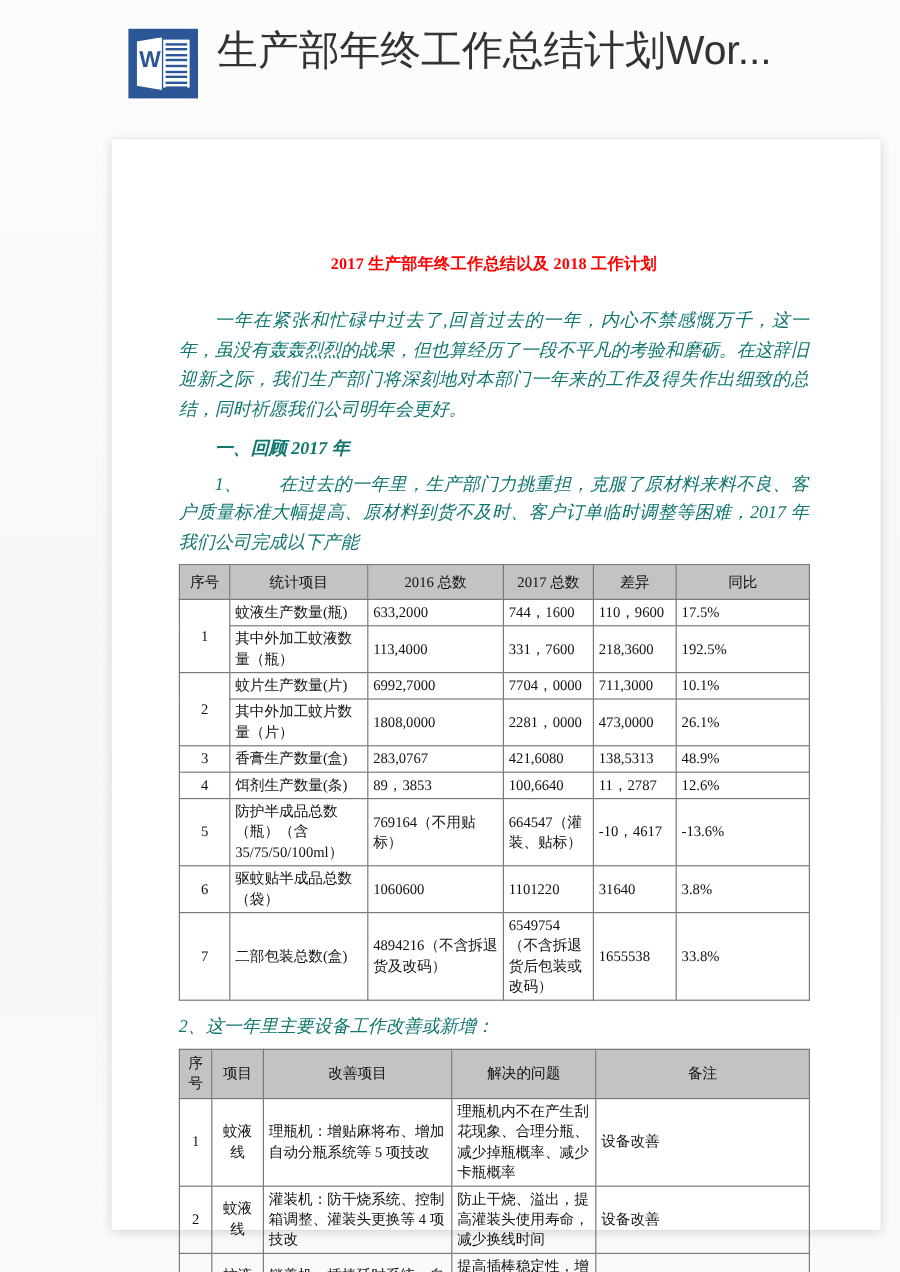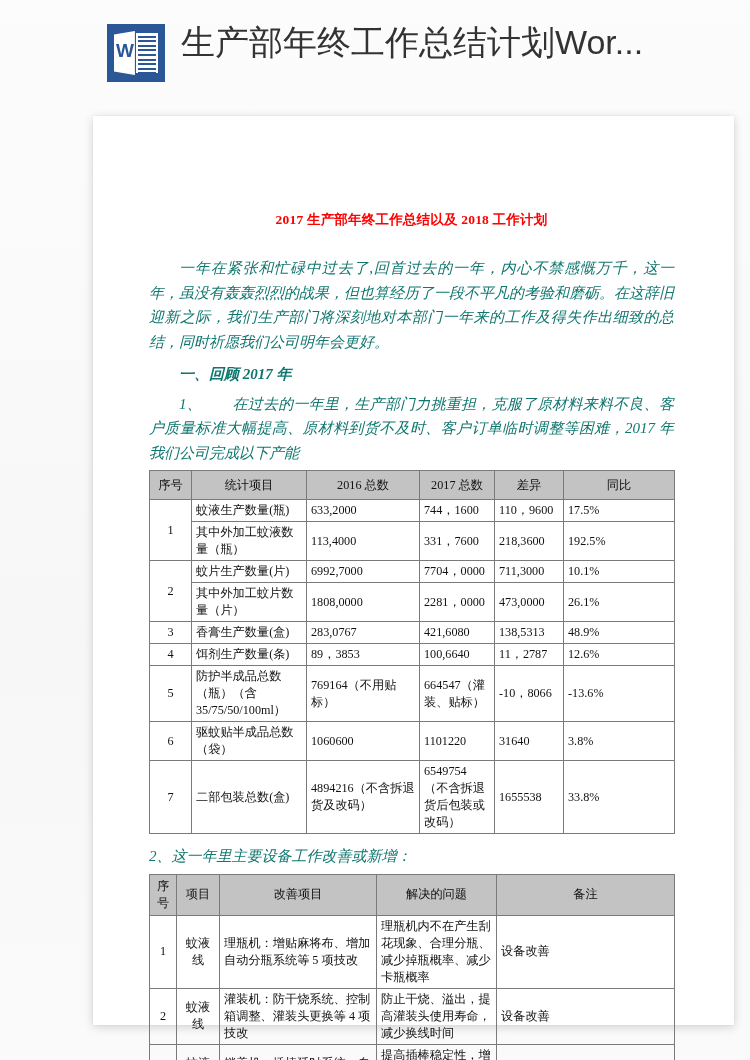--- a/index.html
+++ b/index.html
@@ -286,21 +286,21 @@
               <td class="l">89，3853</td>
               <td class="l">100,6640</td>
               <td class="l">11，2787</td>
               <td class="l">12.6%</td>
             </tr>
             <tr>
               <td class="c">5</td>
               <td class="l">防护半成品总数（瓶）（含 35/75/50/100ml）</td>
               <td class="l">769164（不用贴标）</td>
               <td class="l">664547（灌装、贴标）</td>
-              <td class="l">-10，8066</td>
+              <td class="l">-10，4617</td>
               <td class="l">-13.6%</td>
             </tr>
             <tr>
               <td class="c">6</td>
               <td class="l">驱蚊贴半成品总数（袋）</td>
               <td class="l">1060600</td>
               <td class="l">1101220</td>
               <td class="l">31640</td>
               <td class="l">3.8%</td>
             </tr>

